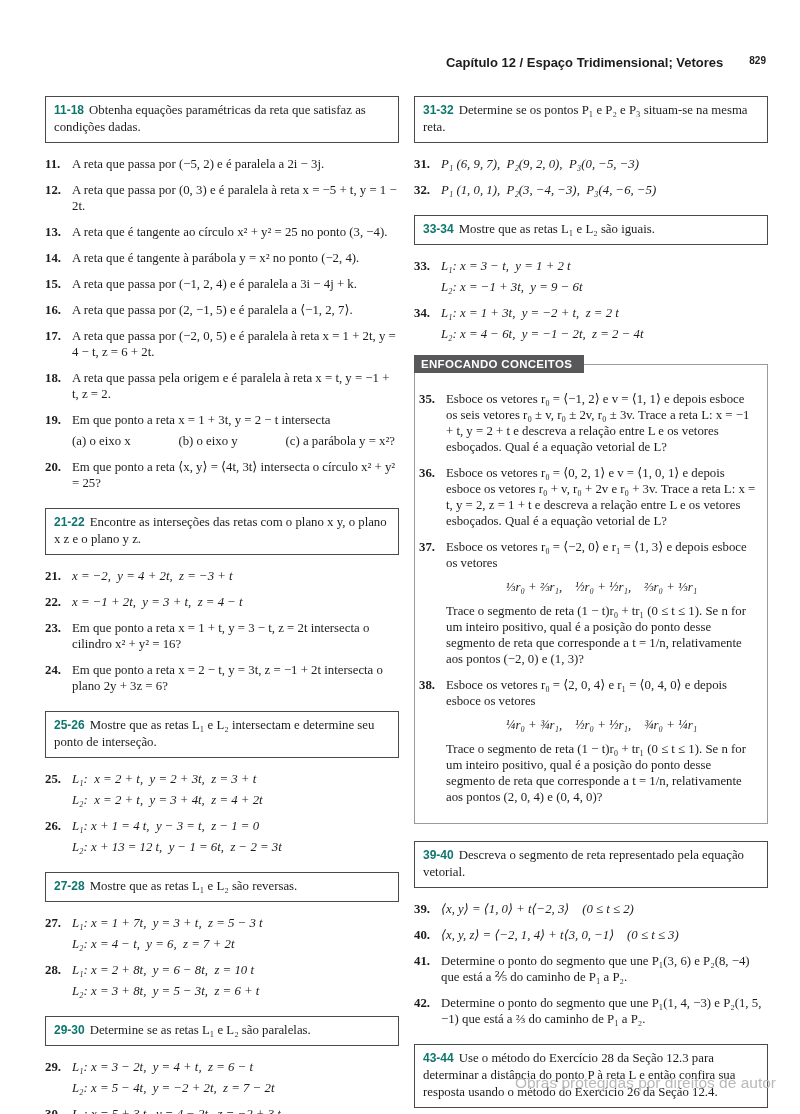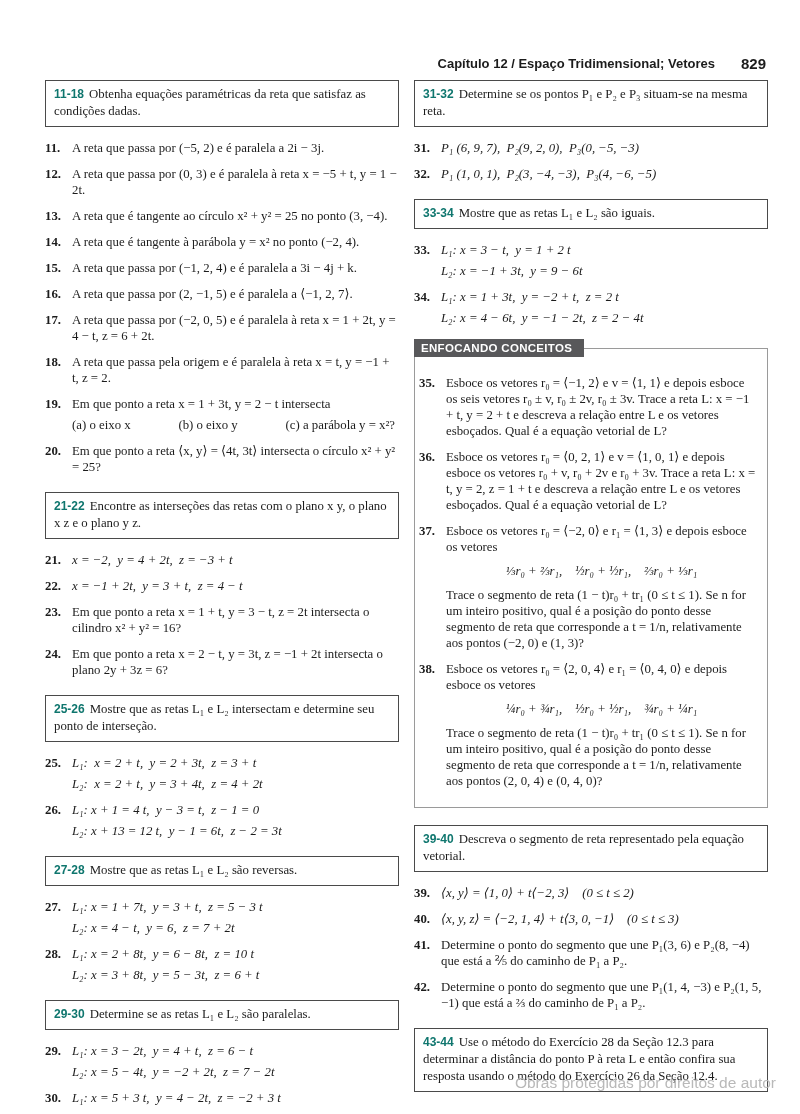--- a/index.html
+++ b/index.html
@@ -3,25 +3,25 @@
 <meta charset="utf-8">
 <style>
   html,body{margin:0;padding:0;}
   body{
     width:800px;height:1114px;background:#ffffff;color:#1c1c1c;
     font-family:"Liberation Serif","DejaVu Serif","DejaVu Sans",serif;
     position:relative;overflow:hidden;
   }
   .page{padding:55px 32px 0 45px;}
   .header{
-    display:flex;justify-content:flex-end;align-items:center;
+    display:flex;justify-content:flex-end;align-items:flex-start;
     font-family:"Liberation Sans","DejaVu Sans",sans-serif;
-    font-weight:bold;font-size:13px;margin-bottom:8px;padding-right:2px;
-  }
-  .header .pgnum{margin-left:26px;font-size:15px;}
+    font-weight:bold;font-size:13px;margin-bottom:26px;padding-right:2px;
+  }
+  .header .pgnum{margin-left:26px;font-size:10px;}
   .cols{display:flex;gap:15px;}
   .col{width:354px;}
   .dirbox{
     border:1px solid #4a4a4a;padding:5px 8px 6px 8px;
     font-size:12.8px;line-height:17px;margin:0 0 13px 0;
   }
   .dirbox.mt{margin-top:17px;}
   .dirlabel{
     font-family:"Liberation Sans","DejaVu Sans",sans-serif;
     font-weight:bold;color:#0f766e;font-size:12px;margin-right:5px;

